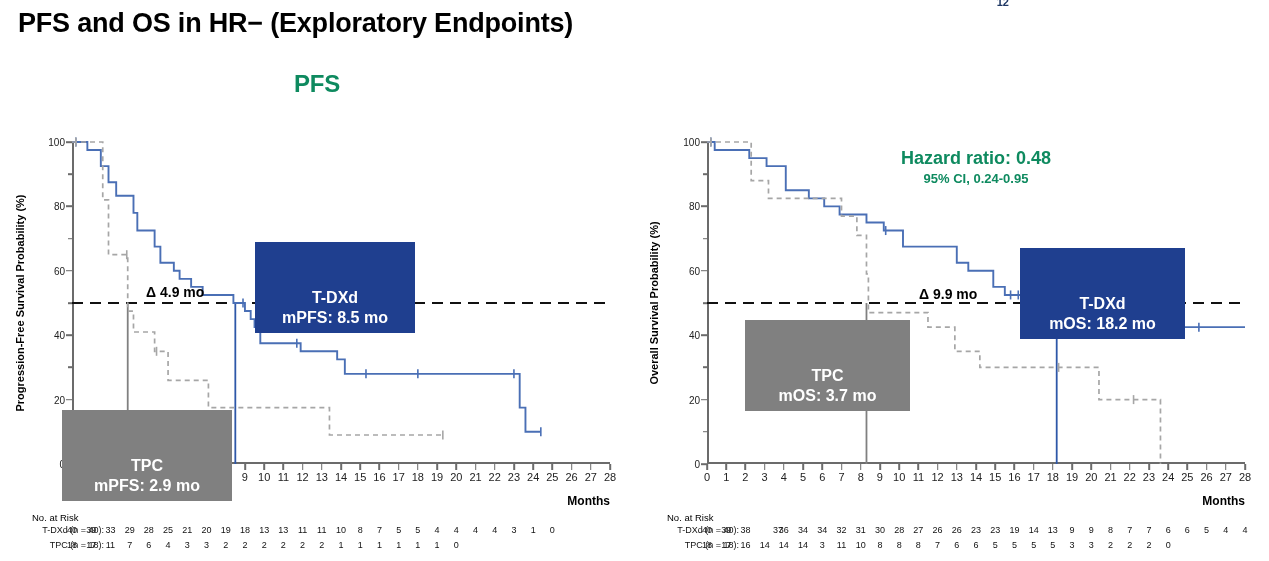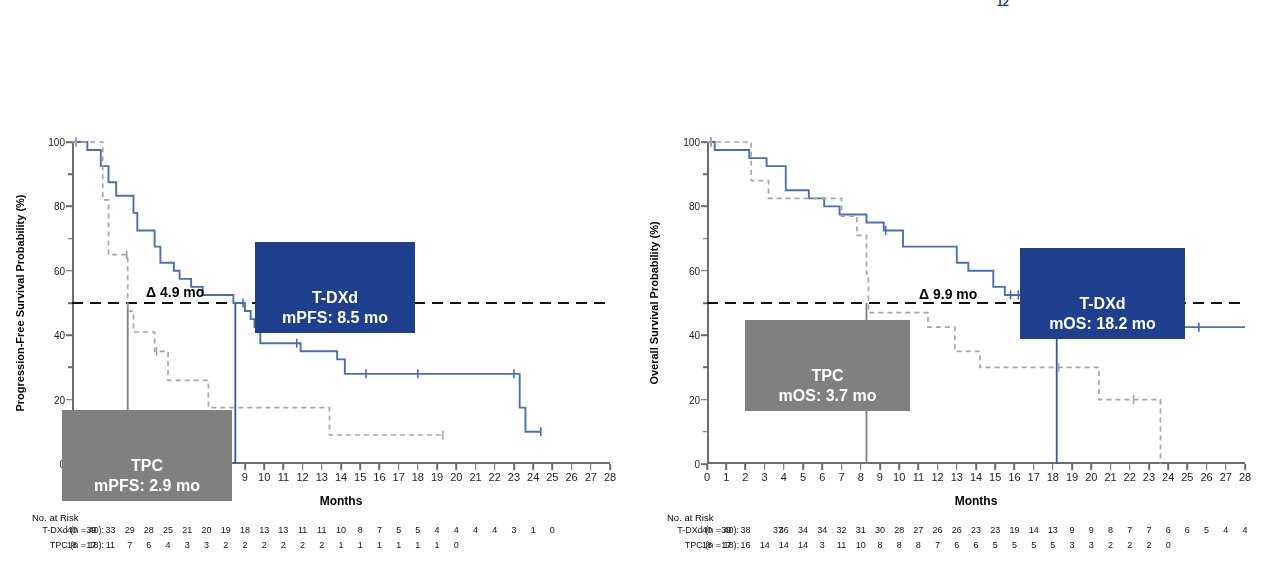--- a/index.html
+++ b/index.html
@@ -43,21 +43,21 @@
 
   .y-axis-label{
     position:absolute;left:10px;top:72px;height:322px;width:18px;
     display:flex;align-items:center;justify-content:center;
   }
   .y-axis-label span{
     transform:rotate(-90deg);white-space:nowrap;
     font-size:11px;font-weight:bold;color:#000;
   }
   .x-axis-label{
-    position:absolute;left:72px;width:538px;top:424px;text-align:center;
+    position:absolute;left:72px;width:538px;top:424px;text-align:right;
     font-size:12px;font-weight:bold;color:#000;
   }
 
   
   svg.curves{position:absolute;left:0;top:0;width:100%;height:100%;overflow:visible;}
 
   
   .hr-block{position:absolute;text-align:center;color:#0E8A5F;}
   .hr-main{font-size:18px;font-weight:bold;white-space:nowrap;}
   .hr-main .hr-val{color:#0E8A5F;}
@@ -79,22 +79,24 @@
   .risk-label{position:absolute;left:0;width:100px;text-align:right;top:2px;font-size:9px;}
   .risk-val{position:absolute;top:2px;transform:translateX(-50%);font-size:9px;text-align:center;}
 </style>
 </head>
 <body>
 
 <div class="slide">
 
   <div class="page-num">12</div>
 
+  <div class="slide-title">PFS and OS in HR− (Exploratory Endpoints)</div>
 
   <div class="panel panel-left">
+    <div class="panel-title">PFS</div>
 
     <div class="y-axis-label">
       <span>Progression-Free Survival Probability (%)</span>
     </div>
 
     <div class="plot">
       <div class="plot-inner" id="axes-pfs">
         <div class="axis-line y-axis"></div>
         <div class="axis-line x-axis"></div>
       <div class="ytick-mark" style="top: 322px;"></div>
@@ -371,20 +373,24 @@
           <line x1="491.88571428571436" y1="180.65" x2="491.88571428571436" y2="189.65" stroke="#4A6FB5" stroke-width="1.6"></line>
           <path d="M0.00 0.00 L44.19 0.00 L44.19 38.64 L61.49 38.64 L61.49 56.35 L134.50 56.35 L134.50 74.06 L149.87 74.06 L149.87 93.38 L159.48 93.38 L159.48 132.02 L161.40 132.02 L161.40 170.66 L220.96 170.66 L220.96 185.15 L247.86 185.15 L247.86 209.30 L272.84 209.30 L272.84 225.40 L391.97 225.40 L391.97 257.60 L453.46 257.60 L453.46 322.00" fill="none" stroke="#A6A6A6" stroke-width="1.7" stroke-dasharray="5,4" stroke-linejoin="miter"></path>
           <line x1="3.8428571428571434" y1="-4.5" x2="3.8428571428571434" y2="4.5" stroke="#A6A6A6" stroke-width="1.6"></line>
           <line x1="351.62142857142857" y1="220.9" x2="351.62142857142857" y2="229.9" stroke="#A6A6A6" stroke-width="1.6"></line>
           <line x1="426.5571428571428" y1="253.10000000000002" x2="426.5571428571428" y2="262.1" stroke="#A6A6A6" stroke-width="1.6"></line>
         </svg>
     </div>
 
     <div class="x-axis-label">Months</div>
 
+    <div class="hr-block" style="left:216px;top:78px;width:250px;">
+      <div class="hr-main"><span>Hazard ratio</span>: <span class="hr-val">0.48</span></div>
+      <div class="hr-ci">95% CI, 0.24-0.95</div>
+    </div>
 
     <div class="callout callout-blue" style="left:385px;top:178px;width:165px;">
       <div class="l1">T-DXd</div>
       <div class="l2">mOS: 18.2 mo</div>
     </div>
 
     <div class="callout callout-gray" style="left:110px;top:250px;width:165px;">
       <div class="l1">TPC</div>
       <div class="l2">mOS: 3.7 mo</div>
     </div>

